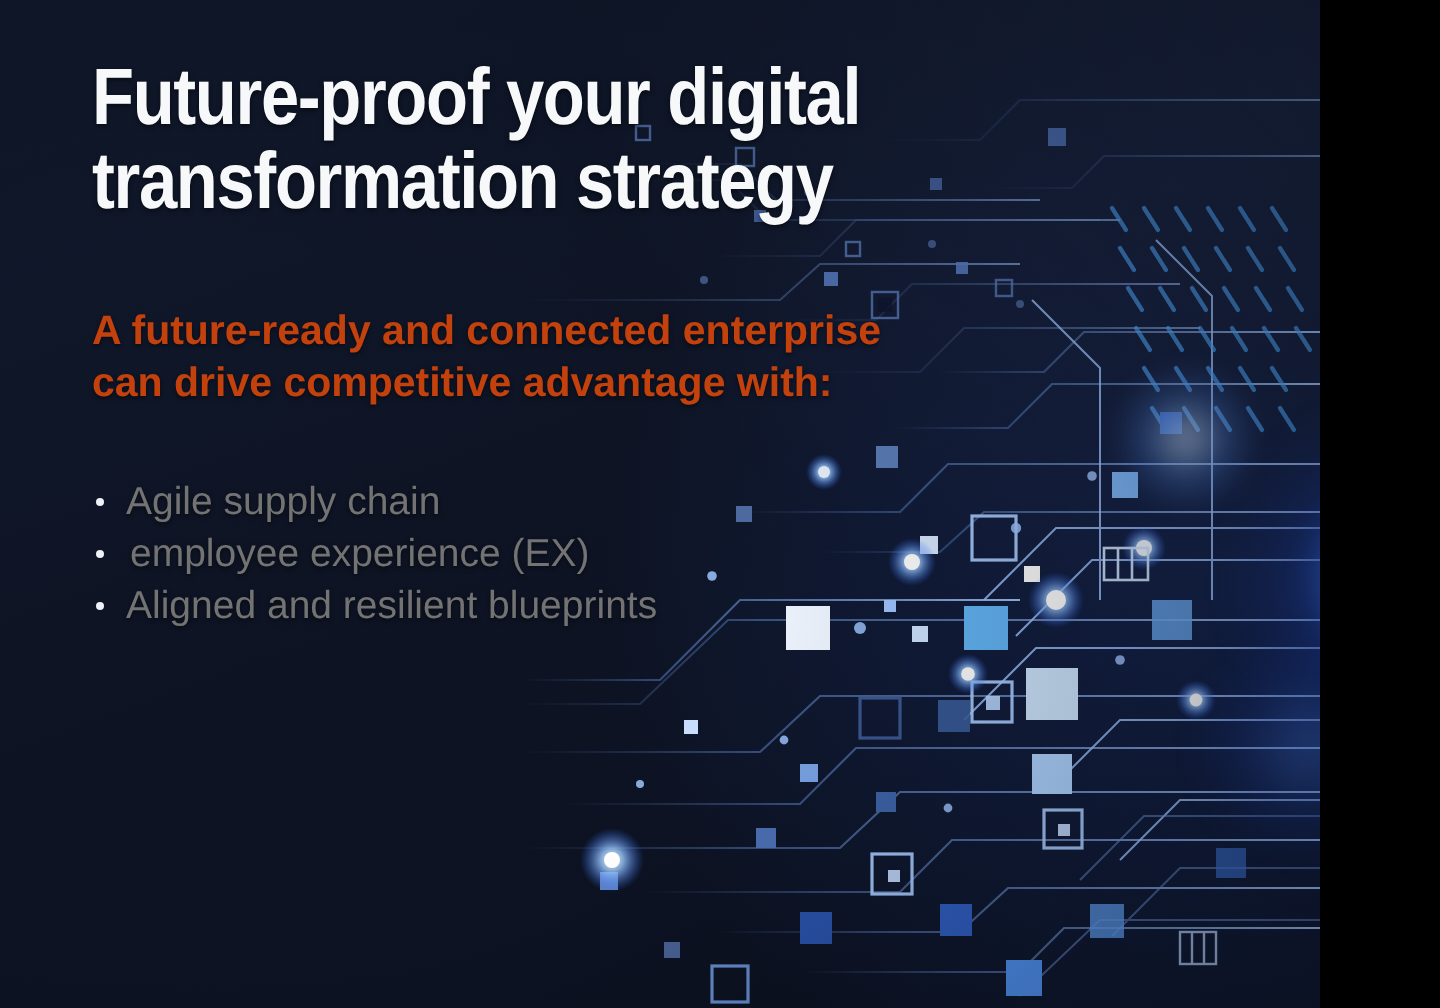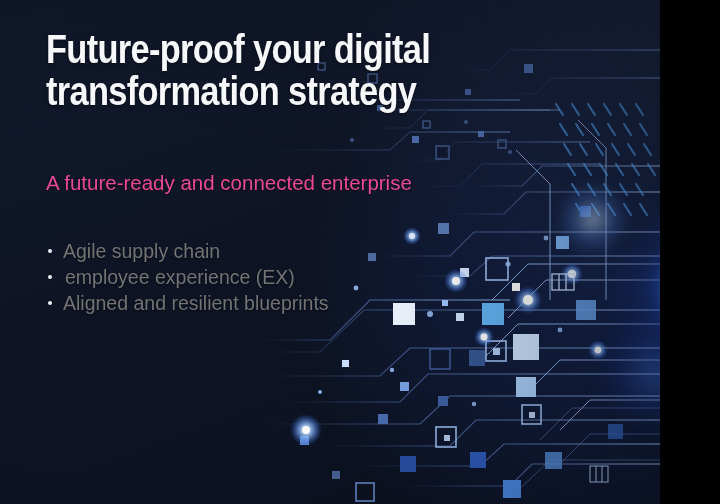--- a/index.html
+++ b/index.html
@@ -92,27 +92,27 @@
     font-weight: 700;
     line-height: 42px;
     letter-spacing: -0.8px;
     transform: scaleX(0.86);
     transform-origin: left top;
     text-shadow: 0 1px 3px rgba(0,0,0,0.55);
   }
   .subhead {
     position: absolute;
     left: 46px;
-    top: 170px;
+    top: 153px;
     width: 520px;
     margin: 0;
-    color: #ec4899;
+    color: #c2410c;
     font-size: 20.5px;
     line-height: 26px;
-    font-weight: 400;
+    font-weight: 700;
     text-shadow: 0 1px 2px rgba(0,0,0,0.5);
   }
   .subhead span { display: block; }
 
   .bullets {
     position: absolute;
     left: 46px;
     top: 238px;
     width: 530px;
     margin: 0;
@@ -360,20 +360,21 @@
   <div class="glow-core glow-b"></div>
 
   <div class="bg-vignette"></div>
 
   <div class="content">
 
     <h1 class="headline">Future-proof your digital transformation strategy</h1>
 
     <p class="subhead">
       <span>A future-ready and connected enterprise</span>
+      <span>can drive competitive advantage with:</span>
     </p>
 
     <ul class="bullets">
       <li>
         <span class="dot"></span>
         <span>Agile supply chain</span>
       </li>
       <li>
         <span class="dot"></span>
         <span class="cont">employee experience (EX)</span>

